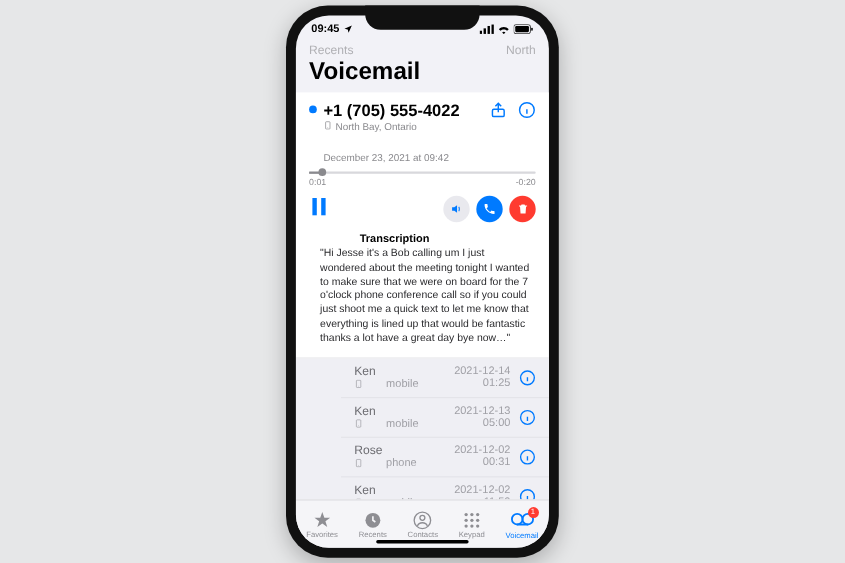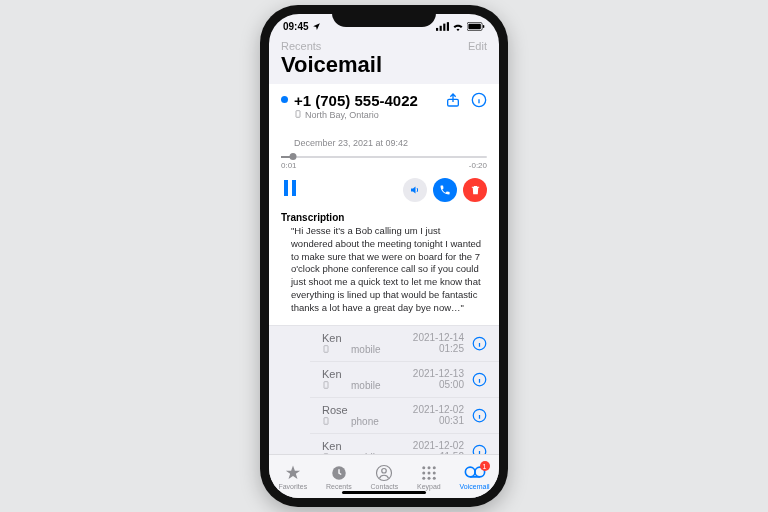--- a/index.html
+++ b/index.html
@@ -58,21 +58,21 @@
   .knob { position: absolute; top: -3px; left: 6%; width: 7px; height: 7px; background: #8a8a8e; border-radius: 50%; transform: translateX(-50%); }
   .times { display: flex; justify-content: space-between; font-size: 8px; color: #8a8a8e; margin-top: 3px; }
   .controls { display: flex; align-items: center; margin-top: 8px; gap: 6px; }
   .pausebtn { color: #007aff; padding-left: 2px; cursor: pointer; }
   .spacer { flex: 1; }
   .circ { width: 24px; height: 24px; border-radius: 50%; display: flex; align-items: center; justify-content: center; cursor: pointer; }
   .c-spk { background: #e9e9ee; }
   .c-call { background: #007aff; }
   .c-del { background: #ff3b30; }
   .trans { margin-top: 10px; }
-  .trans-h { font-size: 10px; font-weight: 600; }
+  .trans-h { font-size: 10px; font-weight: 600; margin-left: 46px; }
   .trans-t { font-size: 9.5px; line-height: 1.35; color: #2b2b2e; margin-top: 2px; padding-left: 10px; padding-right: 4px; }
   .fb { font-size: 8.5px; color: #8a8a8e; margin-top: 8px; }
   .fb a { color: #007aff; text-decoration: none; }
   .list { background: #efeff4; }
   .item { display: flex; align-items: center; padding: 6px 12px; border-bottom: 1px solid #e3e3e8; margin-left: 41px; }
   .item .meta { flex: 1; }
   .item .name { font-size: 11px; color: #6d6d72; }
   .item .type { font-size: 10px; color: #a0a0a6; display: flex; align-items: center; gap: 21px; }
   .item .right { text-align: right; font-size: 10px; color: #a0a0a6; margin-right: 8px; }
   .tabbar {
@@ -113,21 +113,21 @@
         <svg width="18" height="9" viewBox="0 0 26 12">
             <rect x="0" y="0" width="22" height="12" rx="3" fill="none" stroke="#000" stroke-width="1"></rect>
             <rect x="2" y="2" width="18" height="8" rx="1.5" fill="#000"></rect>
             <rect x="23" y="4" width="2" height="4" rx="1" fill="#000"></rect>
           </svg>
       </div>
     </div>
 
     <div class="nav">
       <span>Recents</span>
-      <span>Edit</span>
+      <span>North</span>
     </div>
 
     <div class="title">Voicemail</div>
 
     <div class="content">
 
       <div class="card">
         <div class="row1">
           <div class="dot"></div>
           <div style="flex:1">

